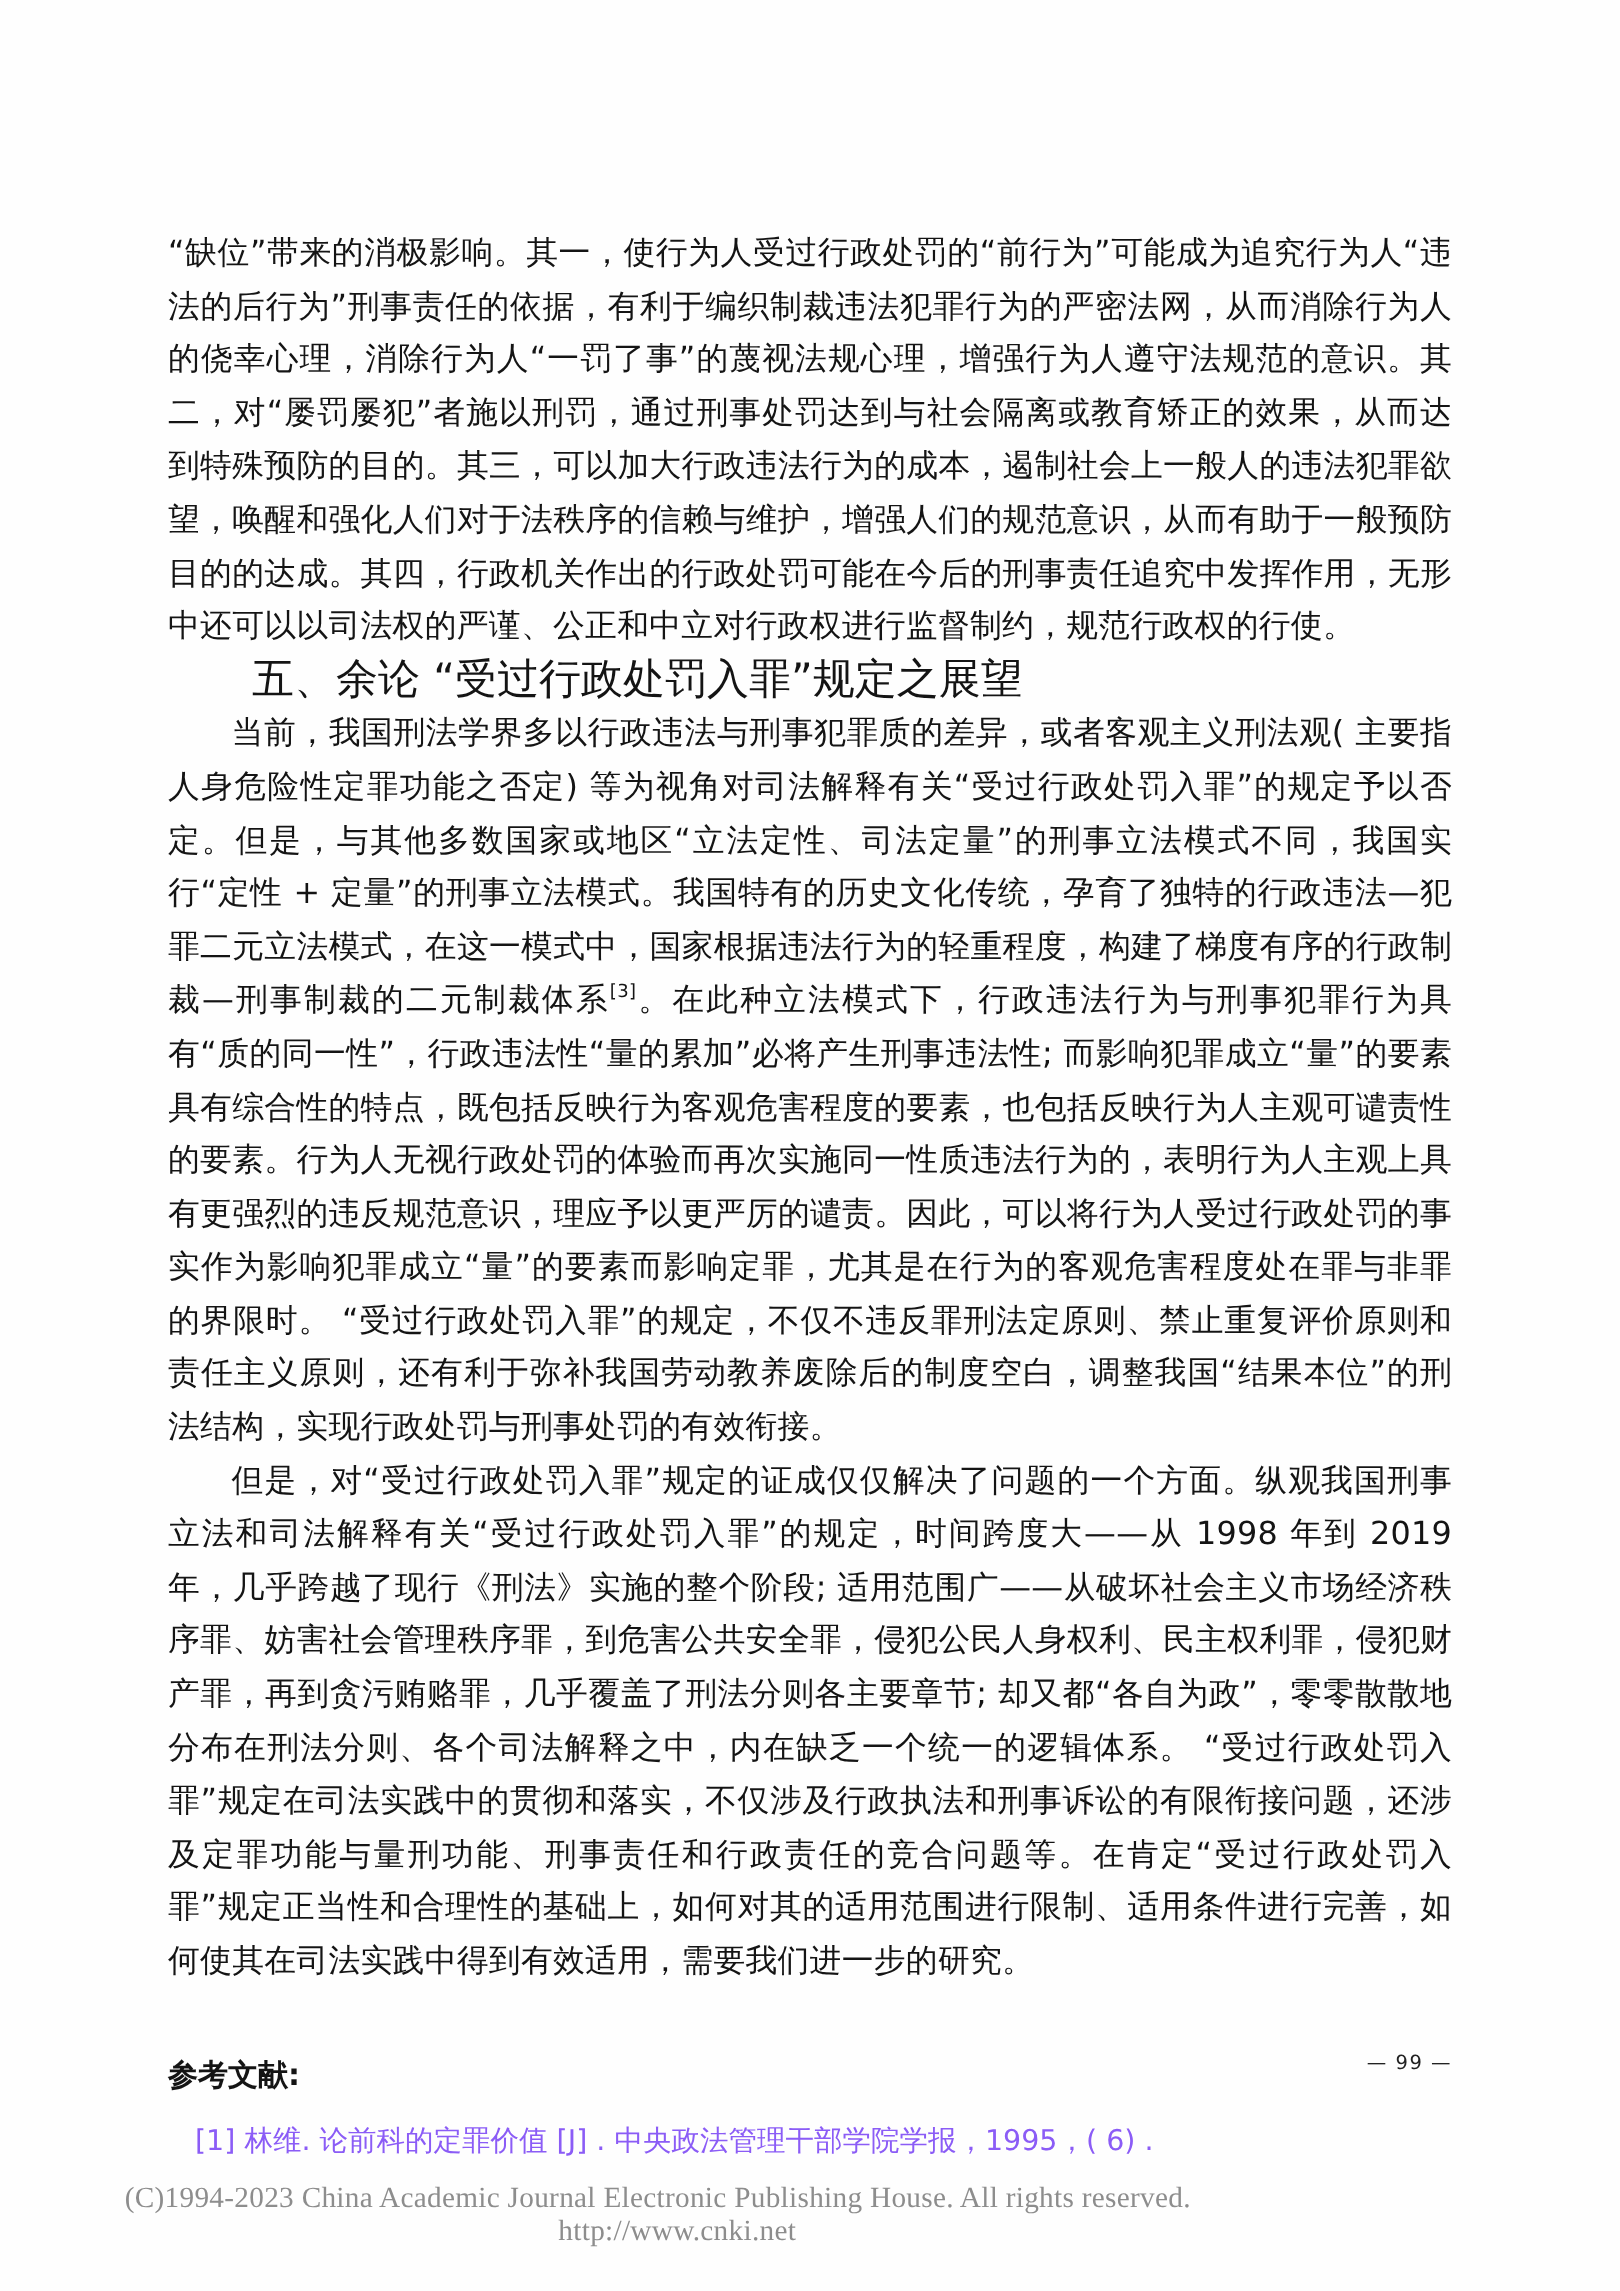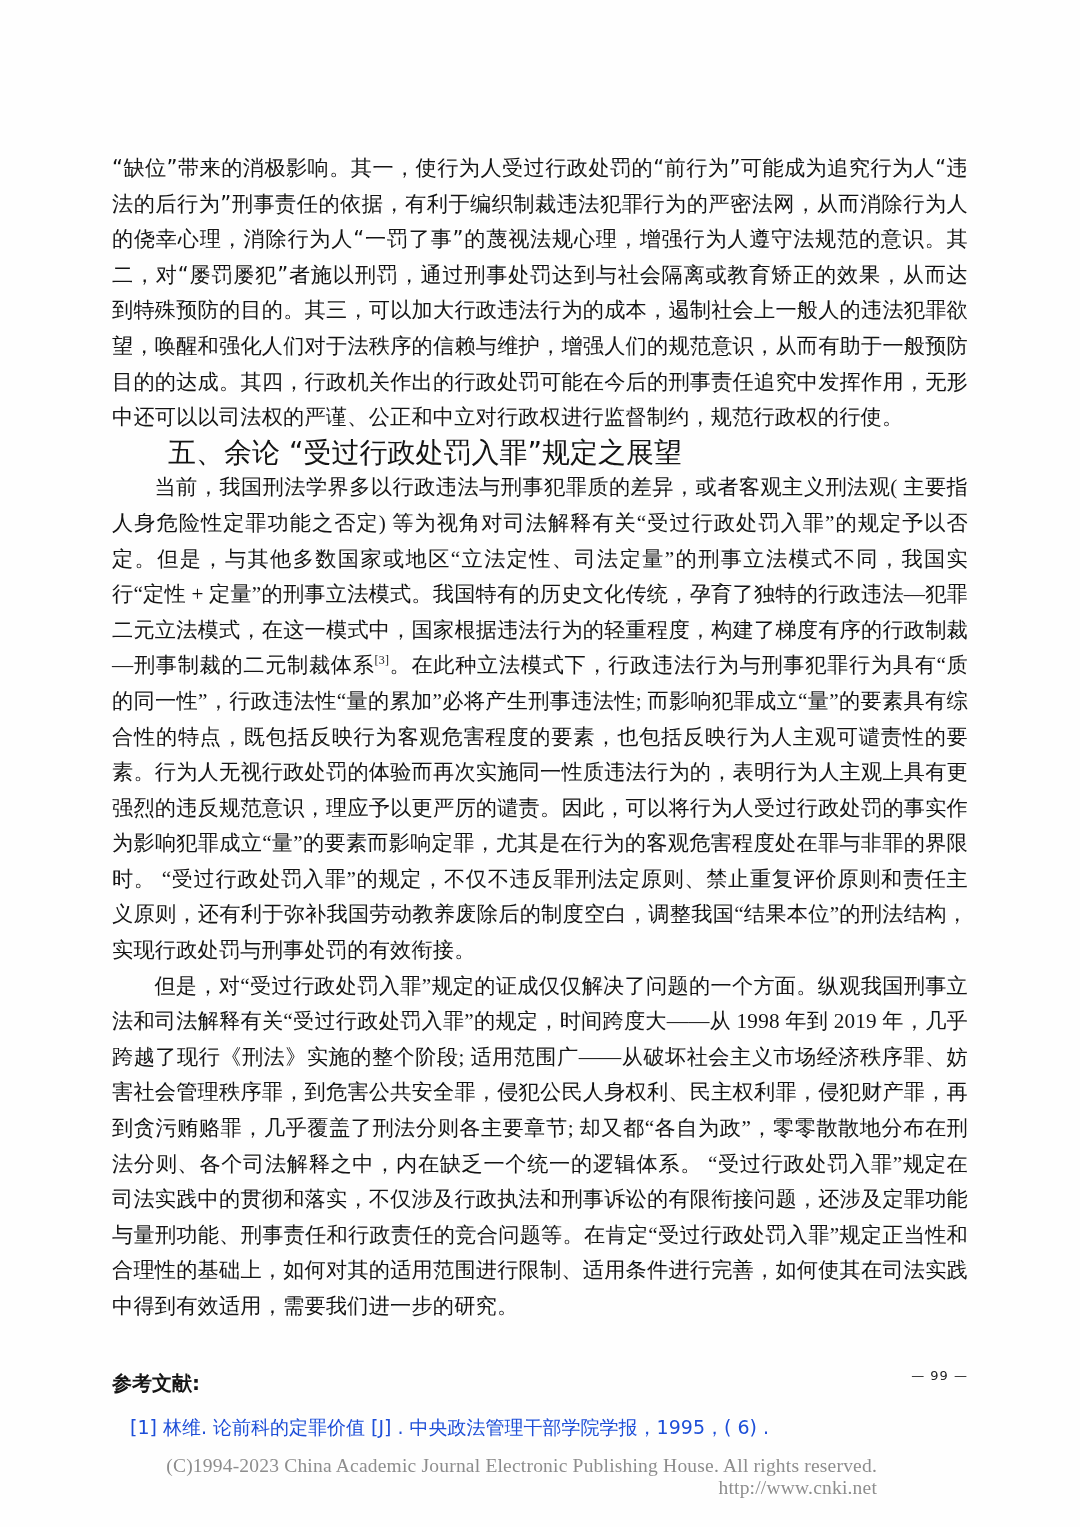--- a/index.html
+++ b/index.html
@@ -33,21 +33,20 @@
     font-size: 21.2px;
     line-height: 35.6px;
     text-align: justify;
     text-justify: inter-ideograph;
     letter-spacing: 0.2px;
     color: #141414;
     font-weight: 500;
   }
   p.indent {
     text-indent: 2em;
-    font-family: Liberation Serif, serif;
   }
   .section-head {
     margin: 0;
     font-size: 28px;
     line-height: 35.6px;
     text-indent: 2em;
     font-weight: 500;
     color: #141414;
   }
   sup.ref {
@@ -59,38 +58,38 @@
     margin: 42px 0 11px 0;
     font-size: 20px;
     line-height: 32px;
     font-weight: 700;
     color: #141414;
   }
   .ref-item {
     margin: 13px 0 0 18px;
     font-size: 19px;
     line-height: 31px;
-    color: #1d4ed8;
+    color: #8b5cf6;
   }
   .page-number {
     position: absolute;
     right: 112px;
     top: 1368px;
     width: 200px;
     text-align: right;
     font-size: 13px;
     color: #222;
     letter-spacing: 1px;
   }
   .footer-copyright {
     position: absolute;
     left: 0;
     top: 1455px;
     width: 877px;
-    text-align: right;
+    text-align: center;
     font-family: "Liberation Serif", "DejaVu Serif", serif;
     font-size: 19.5px;
     color: #8d8d8d;
     letter-spacing: 0.2px;
   }
   .footer-copyright .url {
     margin-left: 26px;
     color: #8d8d8d;
     text-decoration: none;
   }

